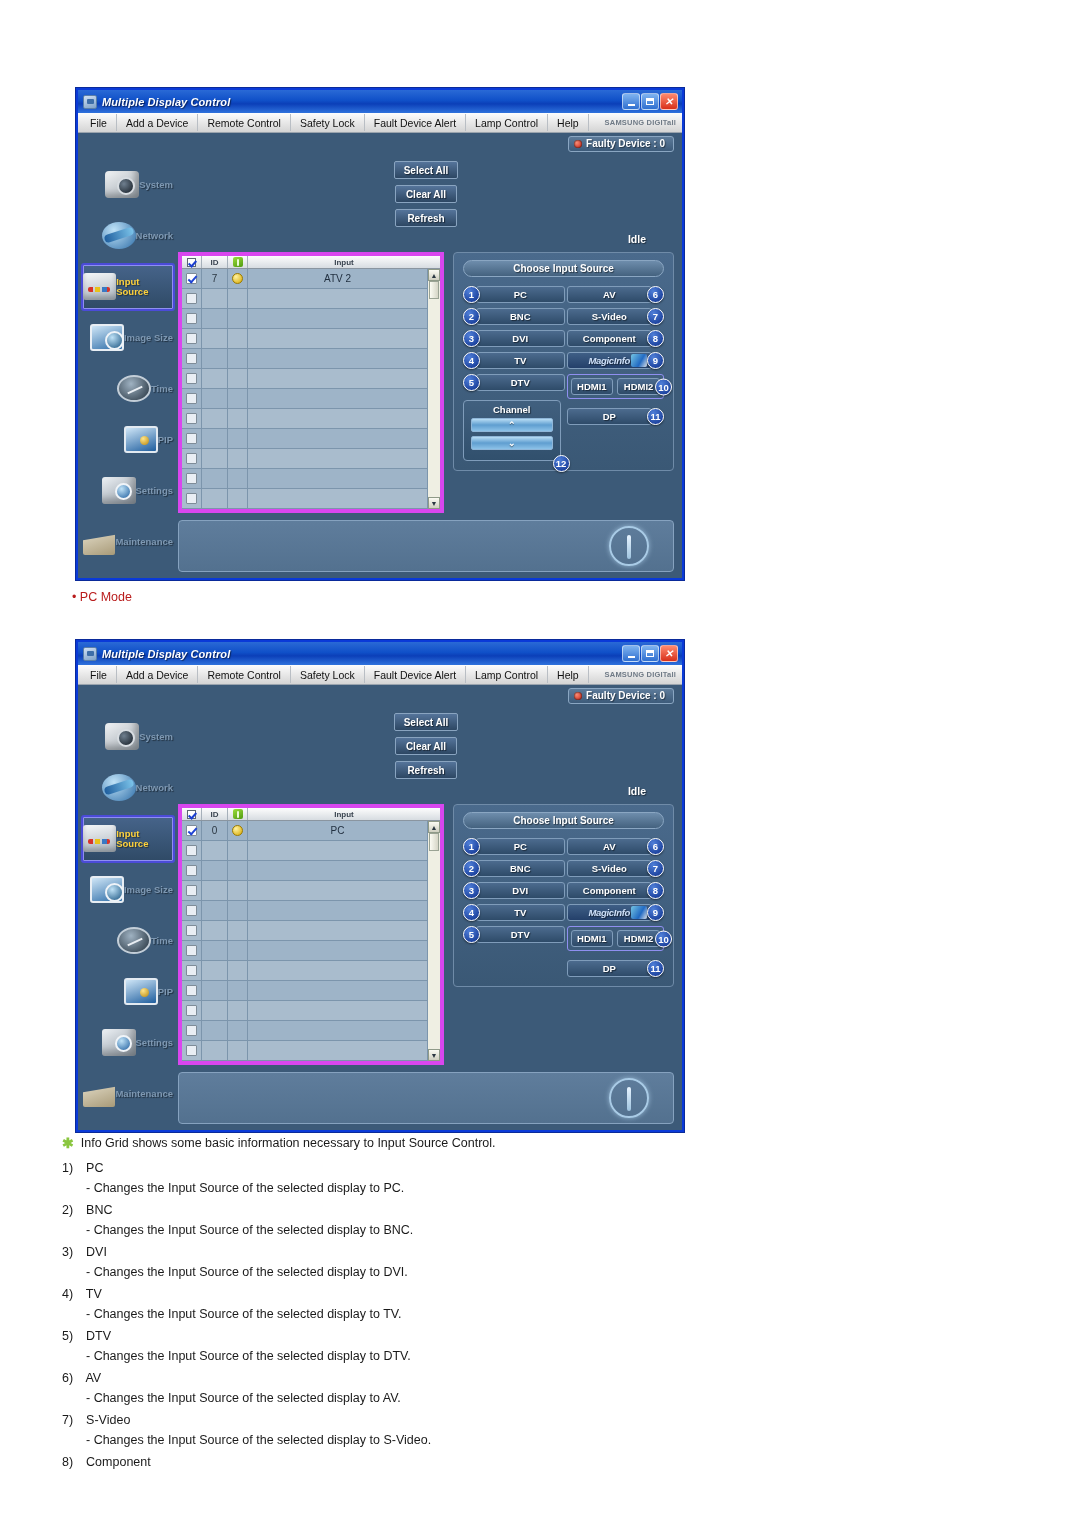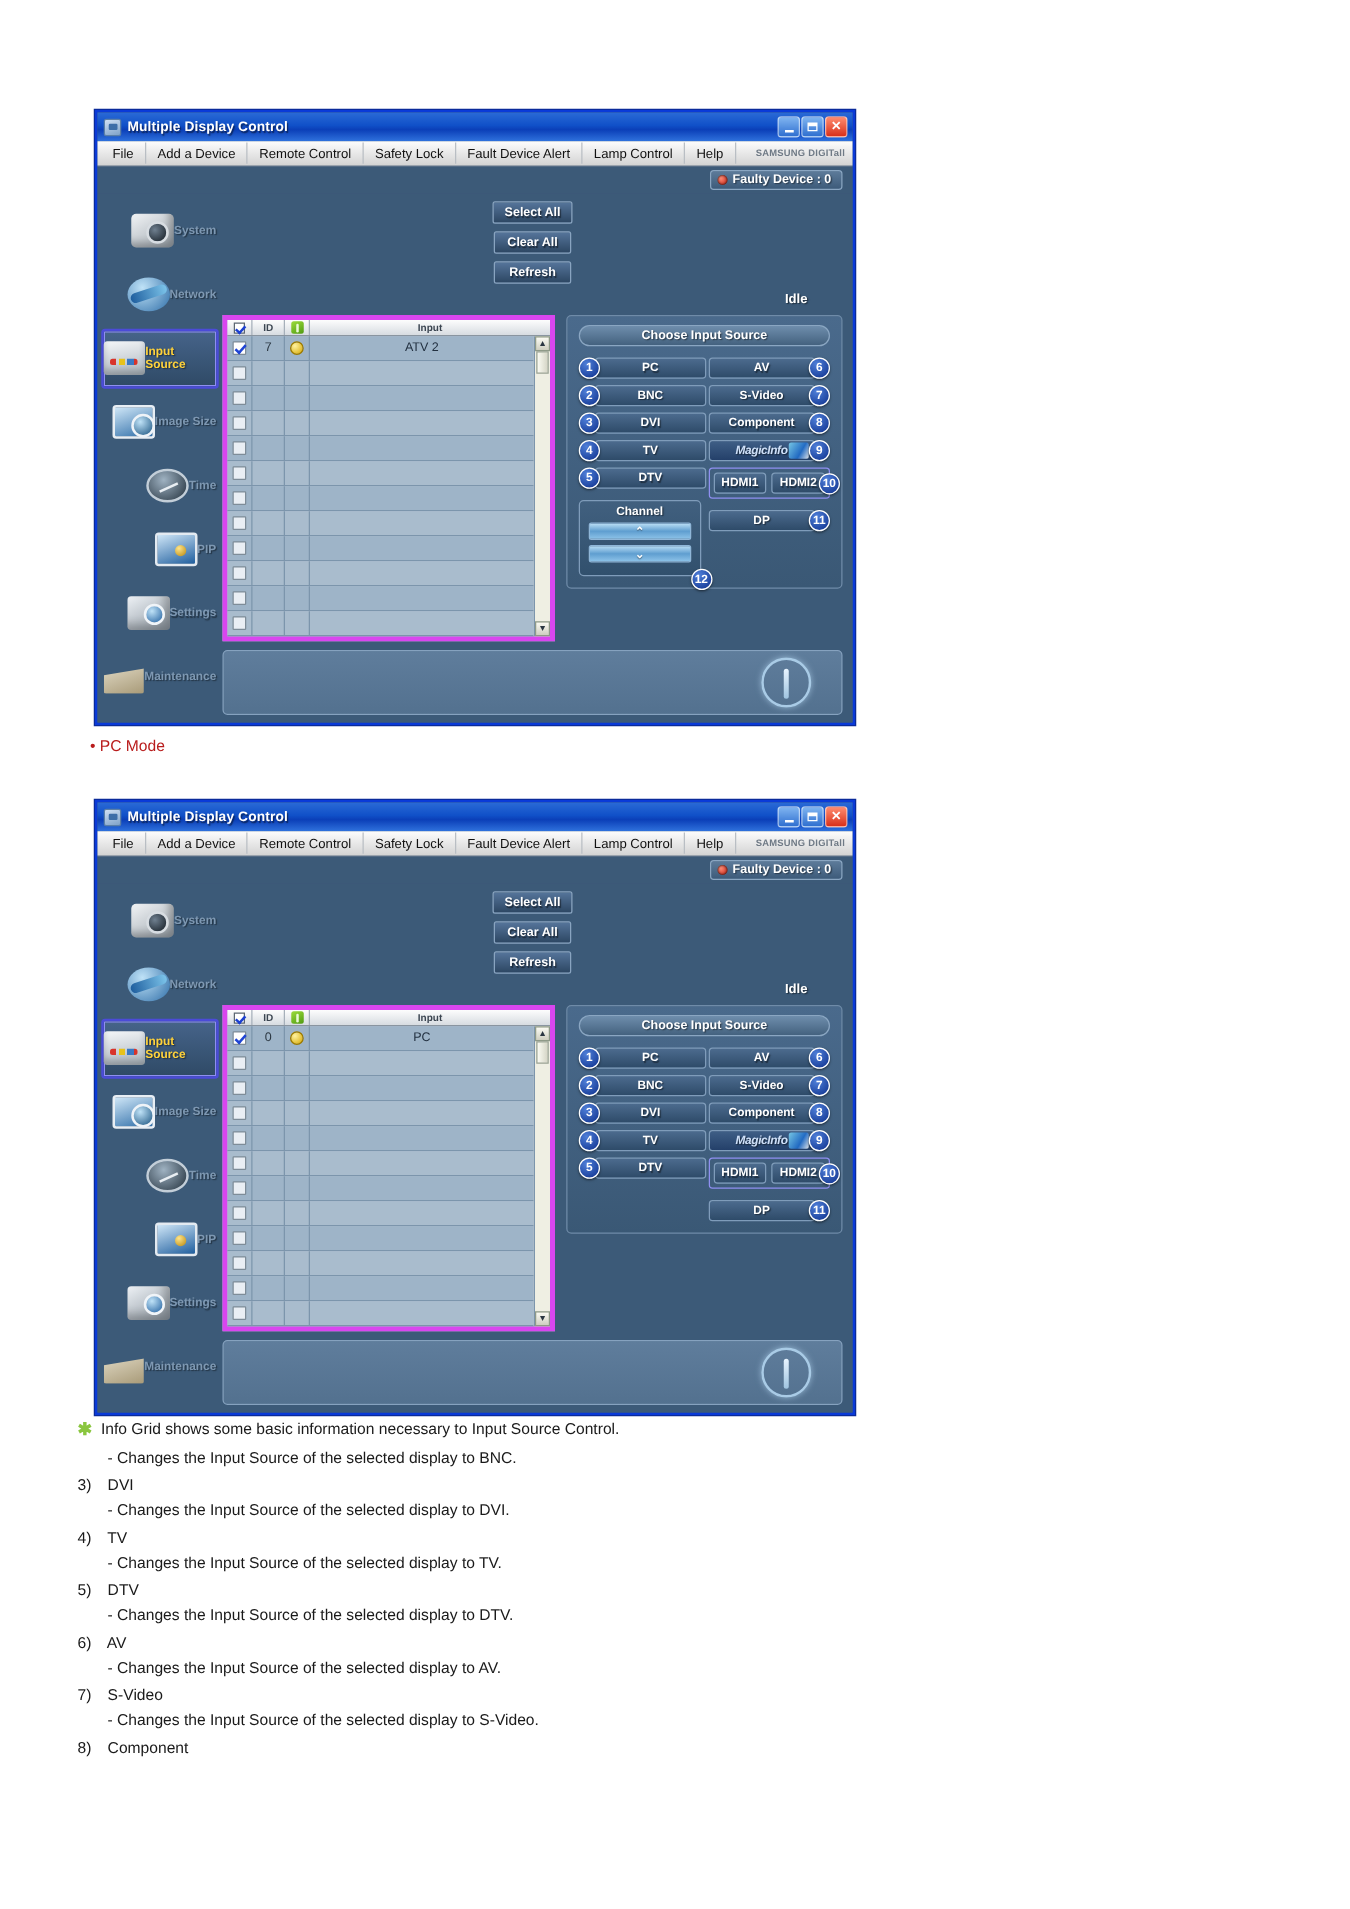--- a/index.html
+++ b/index.html
@@ -20,20 +20,21 @@
     border:2px solid #0a3ad8;
     background:#3c5a78;
     box-shadow:0 0 0 1px #0a2a9a;
   }
   .titlebar{
     height:23px;
     background:linear-gradient(180deg,#2a6ad6 0%,#1050c8 45%,#0b3fb8 60%,#2f72dd 100%);
     display:flex; align-items:center;
     padding:0 2px 0 5px;
     position:relative;
+    font-style:italic;
   }
   .titlebar .tb-icon{
     width:14px; height:14px;
     background:linear-gradient(160deg,#cfe0f4,#7fa2c8);
     border:1px solid #5a7fa8;
     border-radius:2px;
     margin-right:5px;
     flex:0 0 auto;
     position:relative;
   }
@@ -904,22 +905,35 @@
   </div>
 </div>
 
 <div style="position:absolute; left:62px; top:1136px; width:700px;">
 
   <div class="note-line">
     <span class="star">✱</span>
     <span>Info Grid shows some basic information necessary to Input Source Control.</span>
   </div>
 
+  <div class="numitem" style="margin-top:10px;">
+    <div class="nhead">
+      <span>1)</span>
+      <span style="display:inline-block;width:6px;"></span>
+      <span>PC</span>
+    </div>
+    <div class="ndesc">- Changes the Input Source of the selected display to PC.</div>
+  </div>
 
   <div class="numitem">
+    <div class="nhead">
+      <span>2)</span>
+      <span style="display:inline-block;width:6px;"></span>
+      <span>BNC</span>
+    </div>
     <div class="ndesc">- Changes the Input Source of the selected display to BNC.</div>
   </div>
 
   <div class="numitem">
     <div class="nhead">
       <span>3)</span>
       <span style="display:inline-block;width:6px;"></span>
       <span>DVI</span>
     </div>
     <div class="ndesc">- Changes the Input Source of the selected display to DVI.</div>

